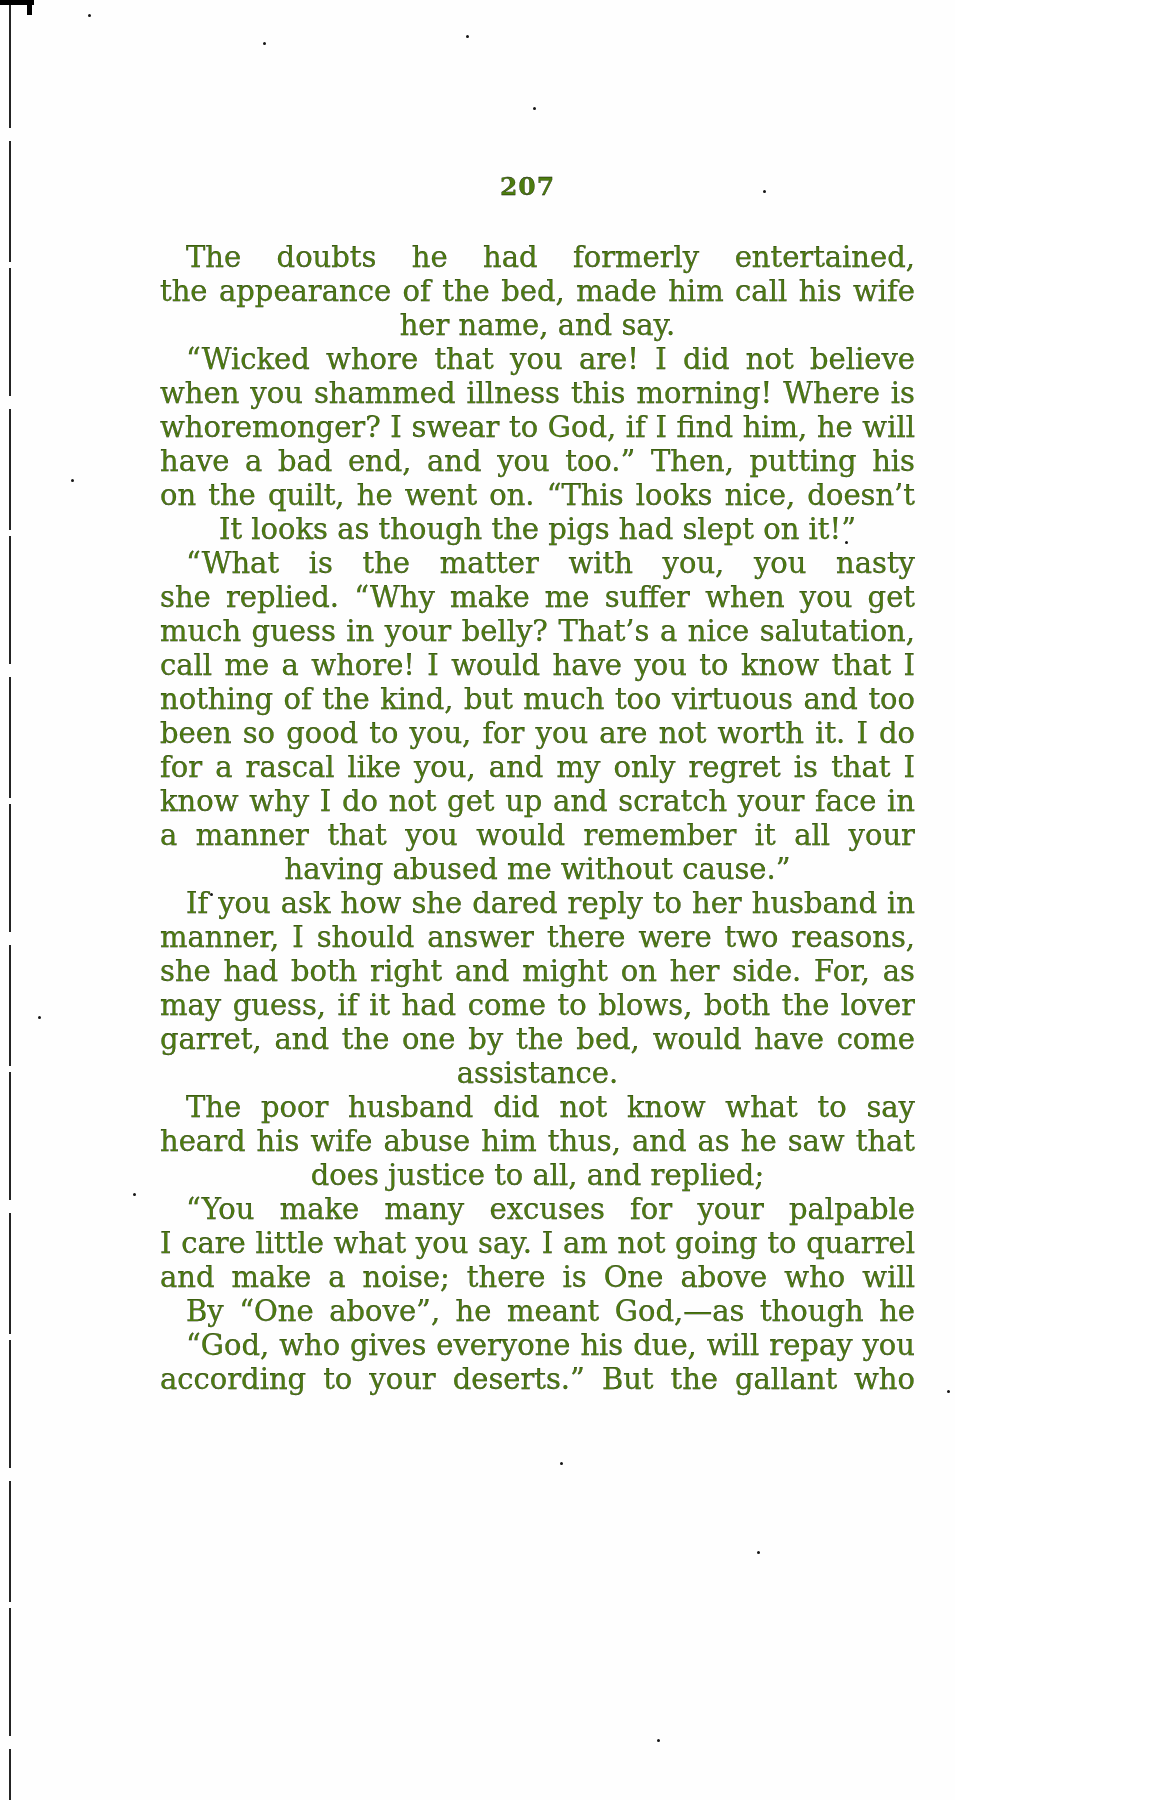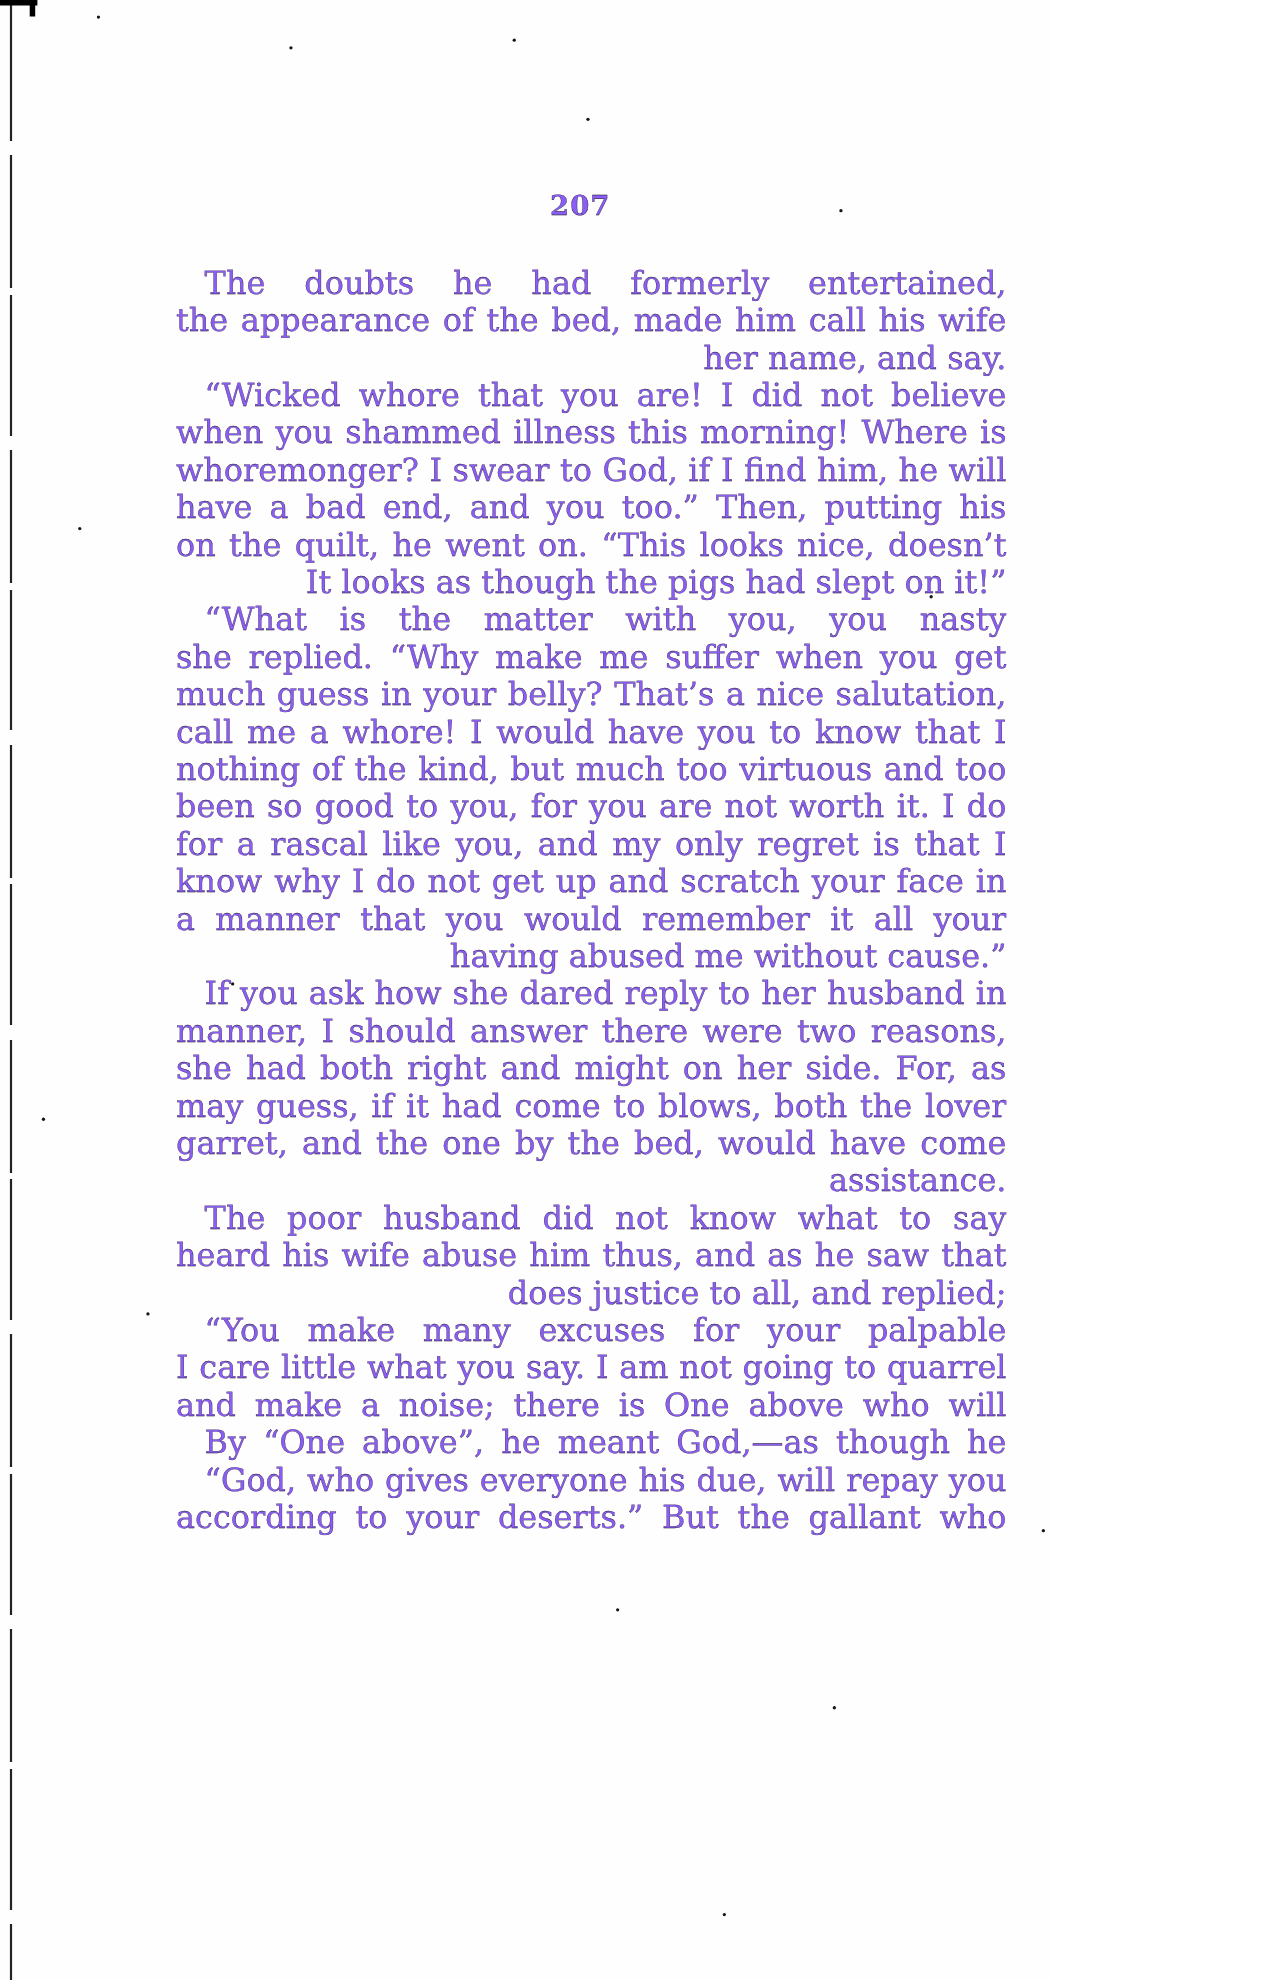--- a/index.html
+++ b/index.html
@@ -8,21 +8,21 @@
     padding: 0;
     background: #ffffff;
   }
   .page {
     position: relative;
     width: 955px;
     height: 1800px;
     background: #fefefe;
     overflow: hidden;
     font-family: "DejaVu Serif", "Liberation Serif", serif;
-    color: #8b5cf6;
+    color: #4d7c0f;
   }
   
   .scan-line-left {
     position: absolute;
     left: 9px; top: 0;
     width: 2px; height: 1800px;
     background: repeating-linear-gradient(to bottom,
       #060606 0 128px, transparent 128px 141px,
       #060606 141px 262px, transparent 262px 268px);
     opacity: 0.88;
@@ -71,21 +71,21 @@
     left: 160px; top: 240px;
     width: 755px;
     font-size: 29px;
     -webkit-text-stroke: 0.25px #0b0b0b;
   }
   .paragraph { margin: 0; }
   .line {
     height: 34px;
     line-height: 34px;
     white-space: normal;
-    text-align: right;
+    text-align: center;
     overflow: hidden;
   }
   .line.just {
     text-align: justify;
     text-align-last: justify;
     text-justify: inter-word;
   }
   .line.indent { padding-left: 26px; }
 </style>
 </head>

